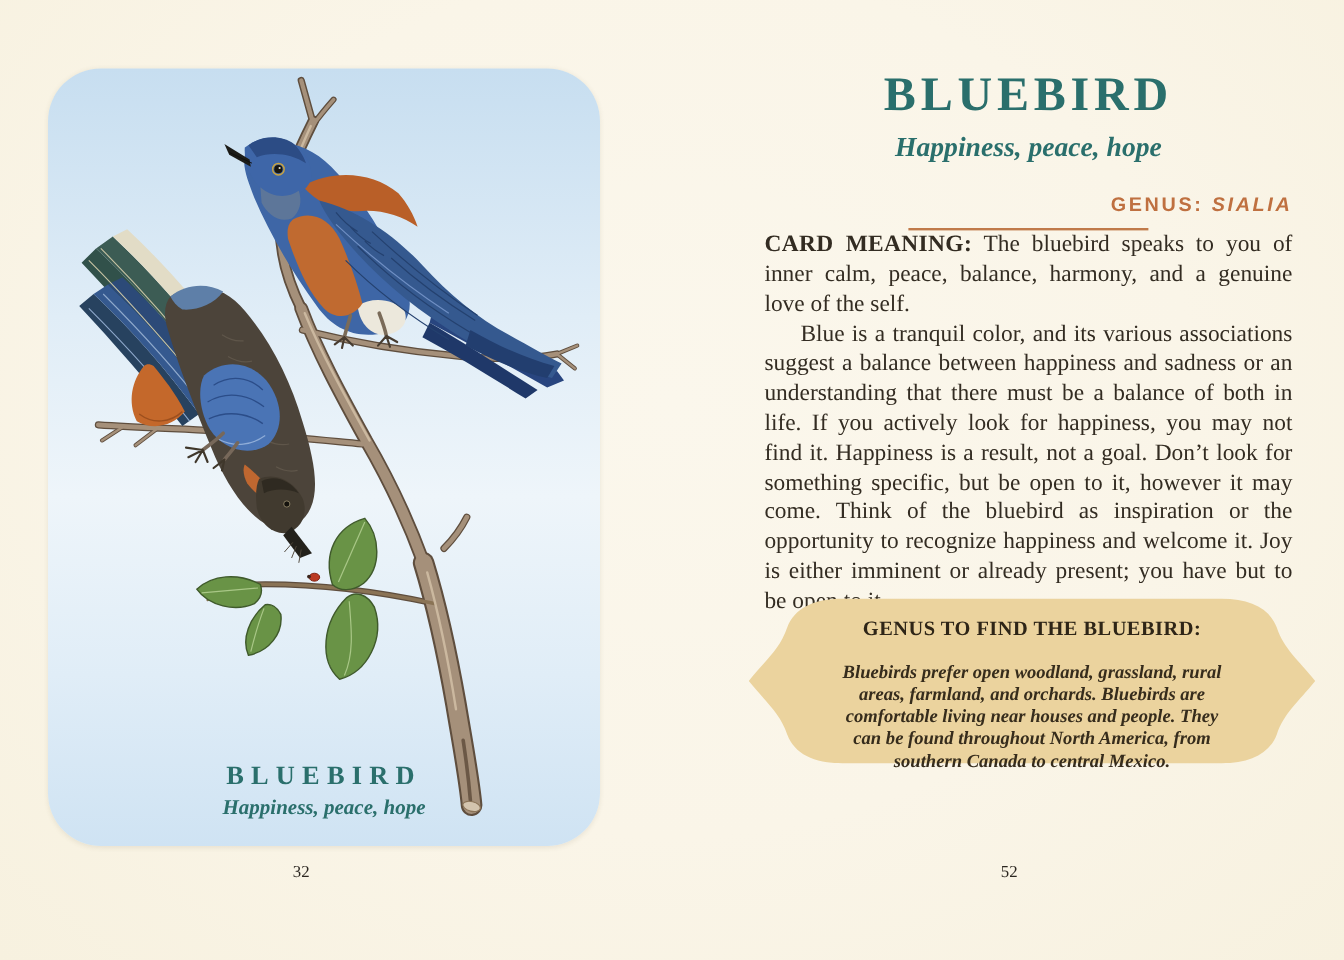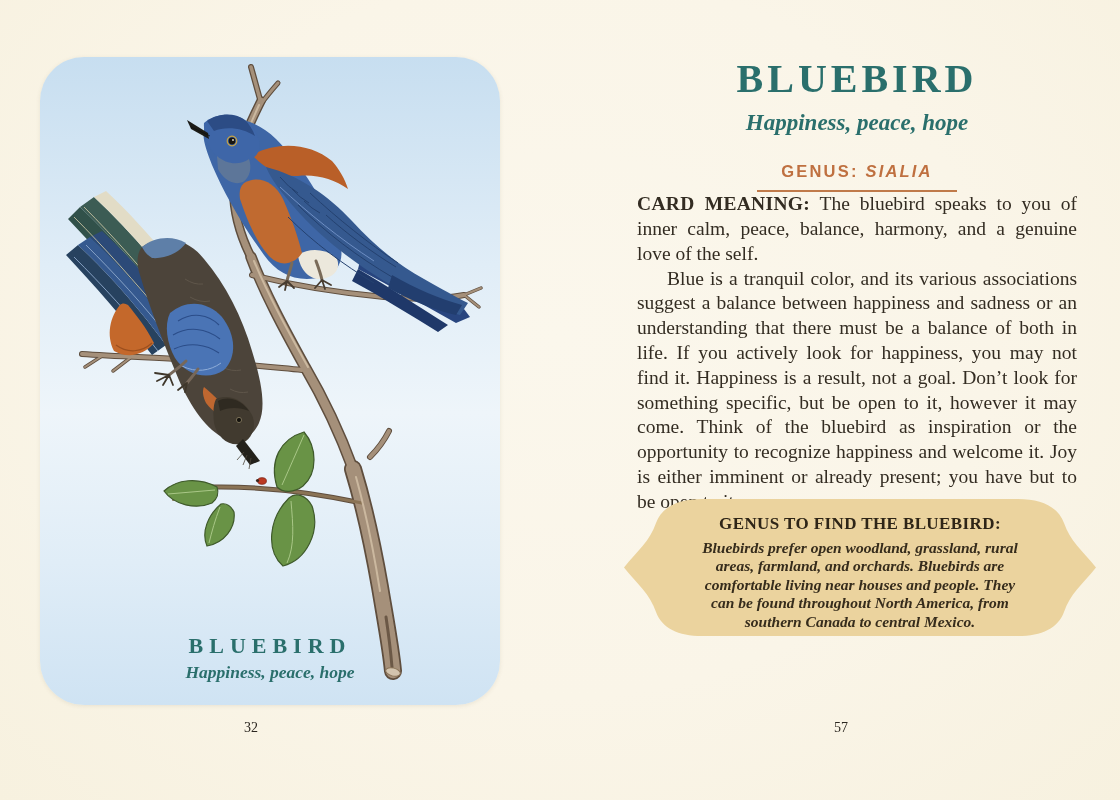--- a/index.html
+++ b/index.html
@@ -22,36 +22,36 @@
   .page-num.pn-left{left:244px;}
   .page-num.pn-right{left:274px;}
 
   
   .page-right{position:absolute;left:560px;top:0;width:560px;height:800px;}
   .rp-inner{margin-left:77px;width:440px;}
   .rp-title{margin:0;padding-top:59px;text-align:center;font-weight:600;
             font-size:40px;line-height:1.0;letter-spacing:4px;color:#2a6f6c;}
   .rp-subtitle{margin:11px 0 0 0;text-align:center;font-weight:bold;font-style:italic;
                font-size:23px;line-height:1.1;color:#2a6f6c;}
-  .genus{margin-top:27px;text-align:center;
+  .genus{margin-top:27px;text-align:right;
          font-family:"Liberation Sans","DejaVu Sans",sans-serif;
          font-size:16.5px;font-weight:bold;letter-spacing:2.2px;color:#bf7040;}
   .genus .gen-italic{font-style:italic;}
   .genus-rule{width:200px;margin:9px auto 0;border-bottom:2px solid #c07a4a;}
   .body-text{font-size:19.5px;line-height:24.8px;color:#332c22;
              text-align:justify;}
   .body-text p{margin:0;}
   .cm-label{font-weight:bold;letter-spacing:.3px;}
   .p2{text-indent:30px;}
 
   .find-box{position:absolute;left:62px;top:497px;width:476px;height:141px;}
   .find-box svg{position:absolute;inset:0;}
   .find-content{position:relative;z-index:1;padding-top:17px;text-align:center;}
   .find-heading{font-size:17px;font-weight:bold;letter-spacing:.4px;color:#2e2517;}
-  .find-body{width:322px;margin:5px auto 0;font-size:15.5px;line-height:18.4px;
+  .find-body{width:322px;margin:18px auto 0;font-size:15.5px;line-height:18.4px;
              font-weight:bold;font-style:italic;color:#362c1c;}
 </style>
 </head>
 <body>
 
 <div id="stage">
 
   <div class="page-left">
     <div class="card">
 
@@ -228,15 +228,15 @@
                  C 460,88 448,97 442,115 C 436,131 420,139 396,139 L 80,139
                  C 56,139 40,131 34,115 C 28,97 16,88 2,70.5
                  C 16,53 28,44 34,26 C 40,10 56,2 80,2 Z" fill="#ebd39e"></path>
       </svg>
       <div class="find-content">
         <div class="find-heading">GENUS TO FIND THE BLUEBIRD:</div>
         <div class="find-body">Bluebirds prefer open woodland, grassland, rural areas, farmland, and orchards. Bluebirds are comfortable living near houses and people. They can be found throughout North America, from southern Canada to central Mexico.</div>
       </div>
     </div>
 
-    <div class="page-num pn-right">57</div>
+    <div class="page-num pn-right">52</div>
   </div>
 </div>
 
 </body></html>

